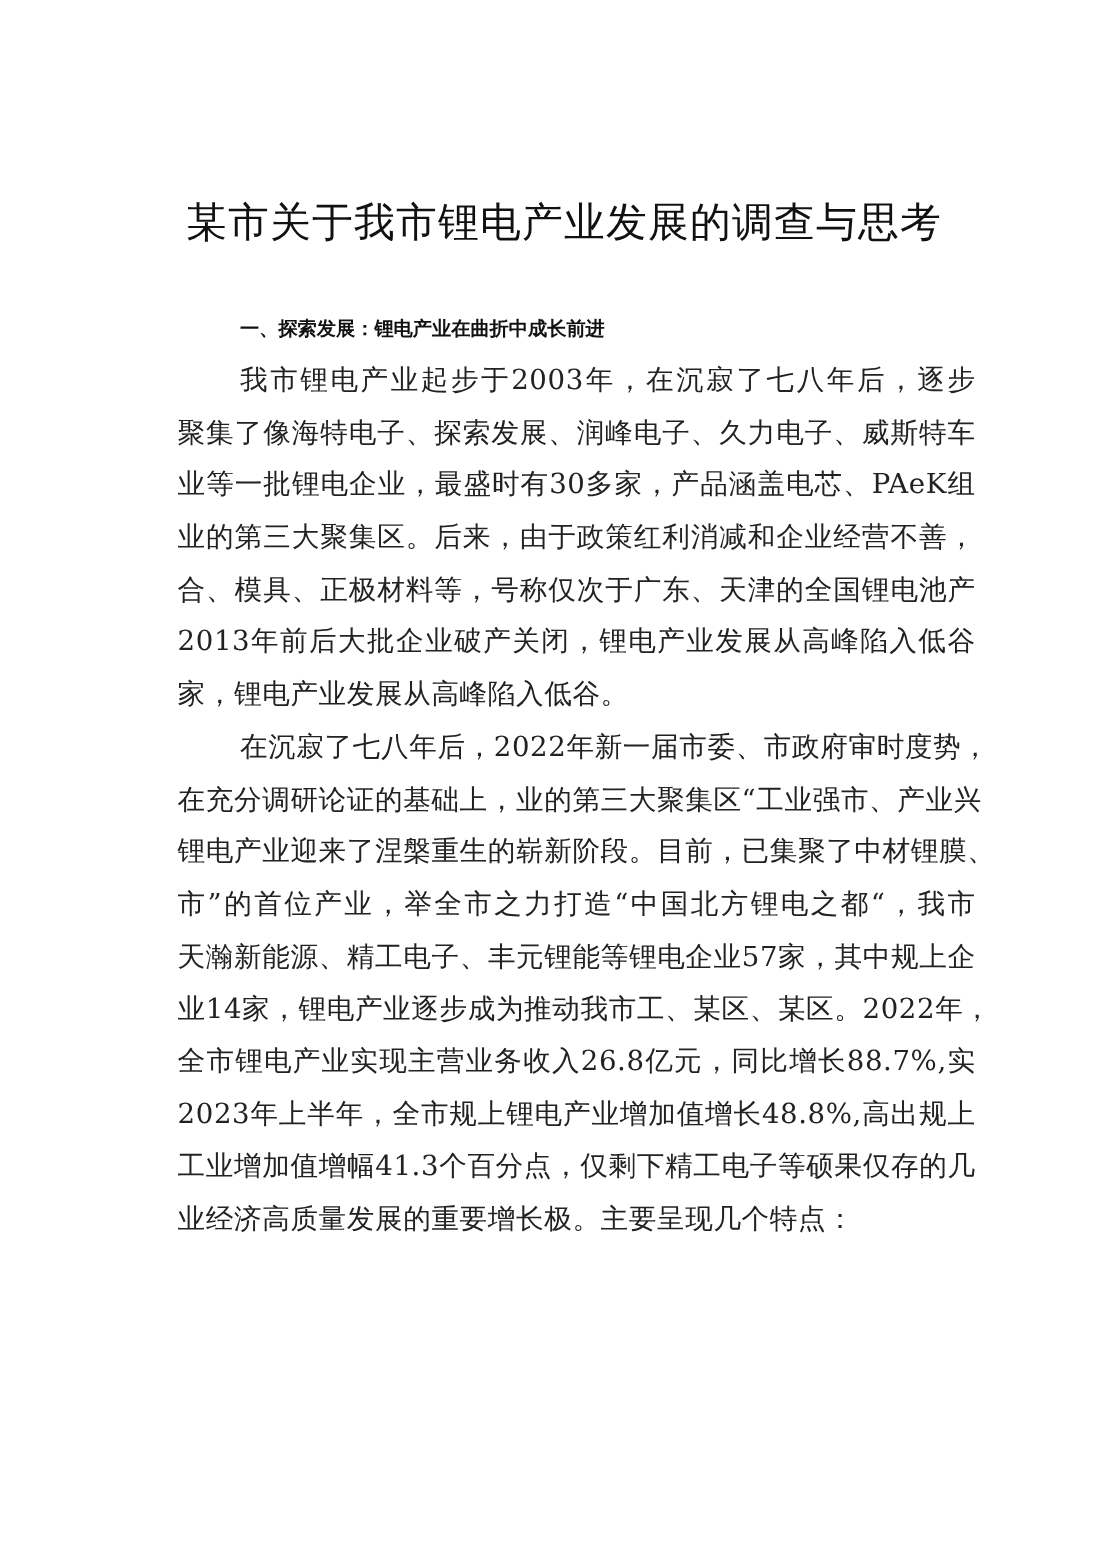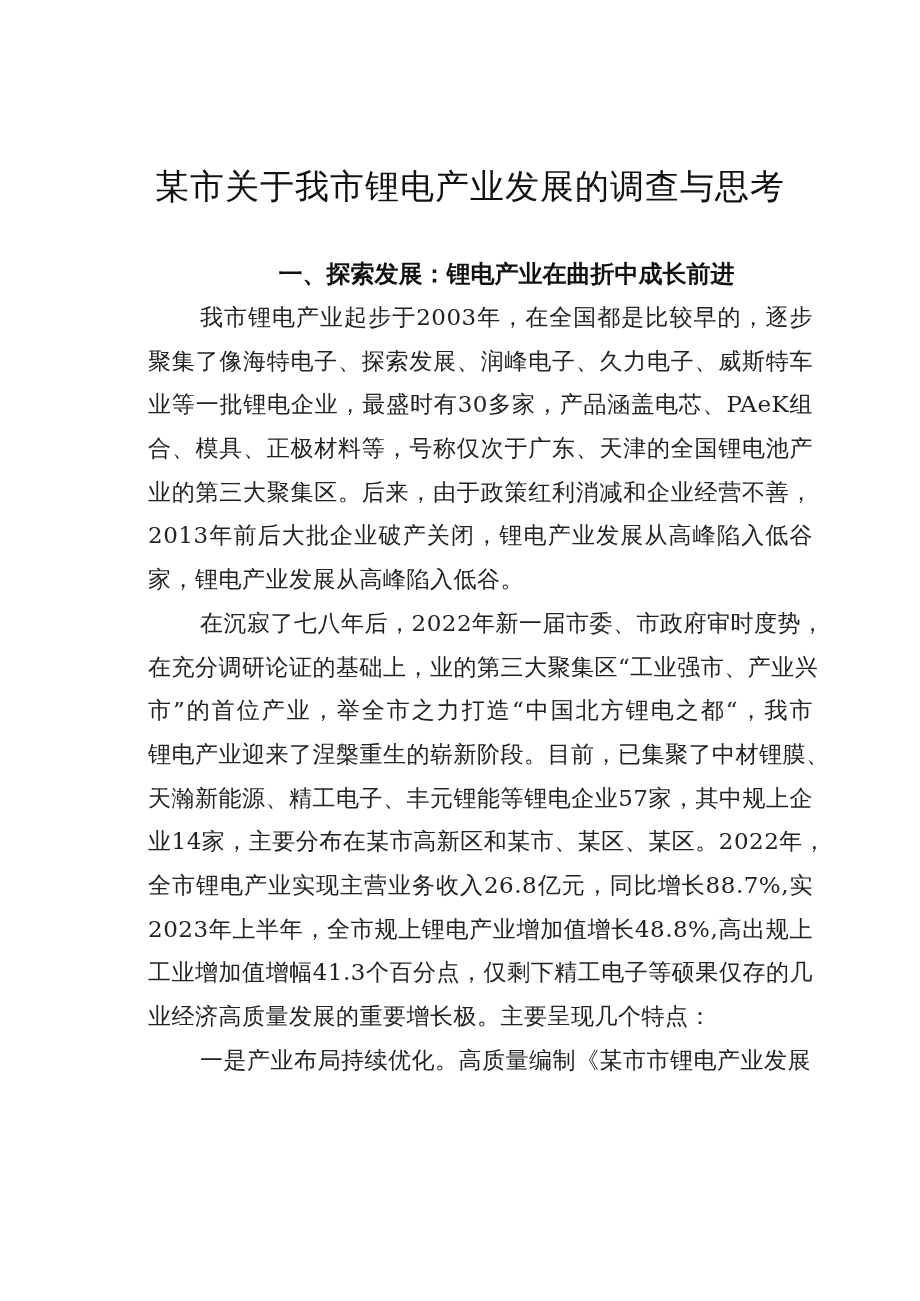--- a/index.html
+++ b/index.html
@@ -44,24 +44,23 @@
     font-size: 23px;
     color: #222;
   }
   .heading {
     margin: 0;
     padding-left: 52px;
     height: 44px;
     line-height: 44px;
     font-family: "DejaVu Sans", "Liberation Sans", sans-serif;
     font-weight: bold;
-    font-size: 24px;
+    font-size: 16px;
     color: #111;
     white-space: nowrap;
-    text-align: center;
   }
   .para { margin: 0; }
   .line {
     display: block;
     height: 43.7px;
     line-height: 43.7px;
     white-space: nowrap;
     text-align: justify;
     text-align-last: justify;
     letter-spacing: 0.5px;
@@ -72,39 +71,36 @@
 </head>
 <body>
 
 <div class="page">
   <h1 class="title">某市关于我市锂电产业发展的调查与思考</h1>
 
   <div class="body-text">
     <h2 class="heading">一、探索发展：锂电产业在曲折中成长前进</h2>
 
     <div class="para">
-      <span class="line first">我市锂电产业起步于2003年，在全国都是比较早的，逐步</span>
+      <span class="line first">我市锂电产业起步于2003年，在沉寂了七八年后，逐步</span>
       <span class="line">聚集了像海特电子、探索发展、润峰电子、久力电子、威斯特车</span>
       <span class="line">业等一批锂电企业，最盛时有30多家，产品涵盖电芯、PAeK组</span>
+      <span class="line">业的第三大聚集区。后来，由于政策红利消减和企业经营不善，</span>
       <span class="line">合、模具、正极材料等，号称仅次于广东、天津的全国锂电池产</span>
-      <span class="line">业的第三大聚集区。后来，由于政策红利消减和企业经营不善，</span>
       <span class="line">2013年前后大批企业破产关闭，锂电产业发展从高峰陷入低谷</span>
       <span class="line last">家，锂电产业发展从高峰陷入低谷。</span>
     </div>
 
     <div class="para">
       <span class="line first">在沉寂了七八年后，2022年新一届市委、市政府审时度势，</span>
       <span class="line">在充分调研论证的基础上，业的第三大聚集区“工业强市、产业兴</span>
+      <span class="line">锂电产业迎来了涅槃重生的崭新阶段。目前，已集聚了中材锂膜、</span>
       <span class="line">市”的首位产业，举全市之力打造“中国北方锂电之都“，我市</span>
-      <span class="line">锂电产业迎来了涅槃重生的崭新阶段。目前，已集聚了中材锂膜、</span>
       <span class="line">天瀚新能源、精工电子、丰元锂能等锂电企业57家，其中规上企</span>
-      <span class="line">业14家，主要分布在某市高新区和某市、某区、某区。2022年，</span>
+      <span class="line">业14家，锂电产业逐步成为推动我市工、某区、某区。2022年，</span>
       <span class="line">全市锂电产业实现主营业务收入26.8亿元，同比增长88.7%,实</span>
       <span class="line">2023年上半年，全市规上锂电产业增加值增长48.8%,高出规上</span>
       <span class="line">工业增加值增幅41.3个百分点，仅剩下精工电子等硕果仅存的几</span>
       <span class="line last">业经济高质量发展的重要增长极。主要呈现几个特点：</span>
     </div>
 
-    <div class="para">
-      <span class="line first last">一是产业布局持续优化。高质量编制《某市市锂电产业发展</span>
-    </div>
   </div>
 </div>
 
 </body></html>

